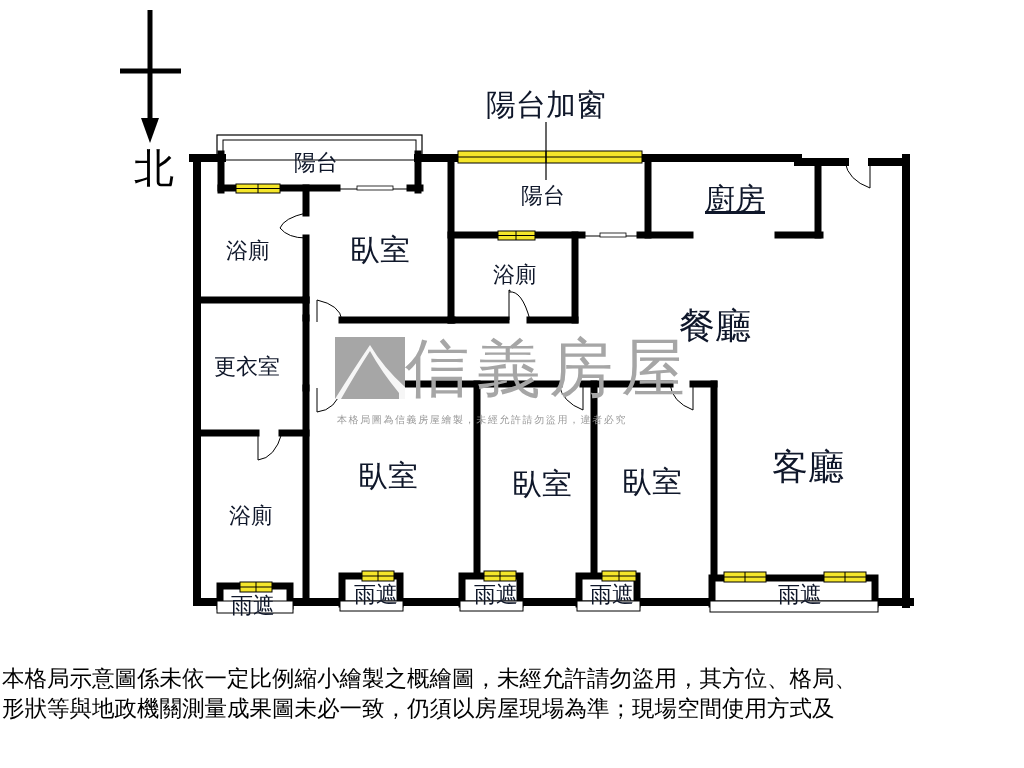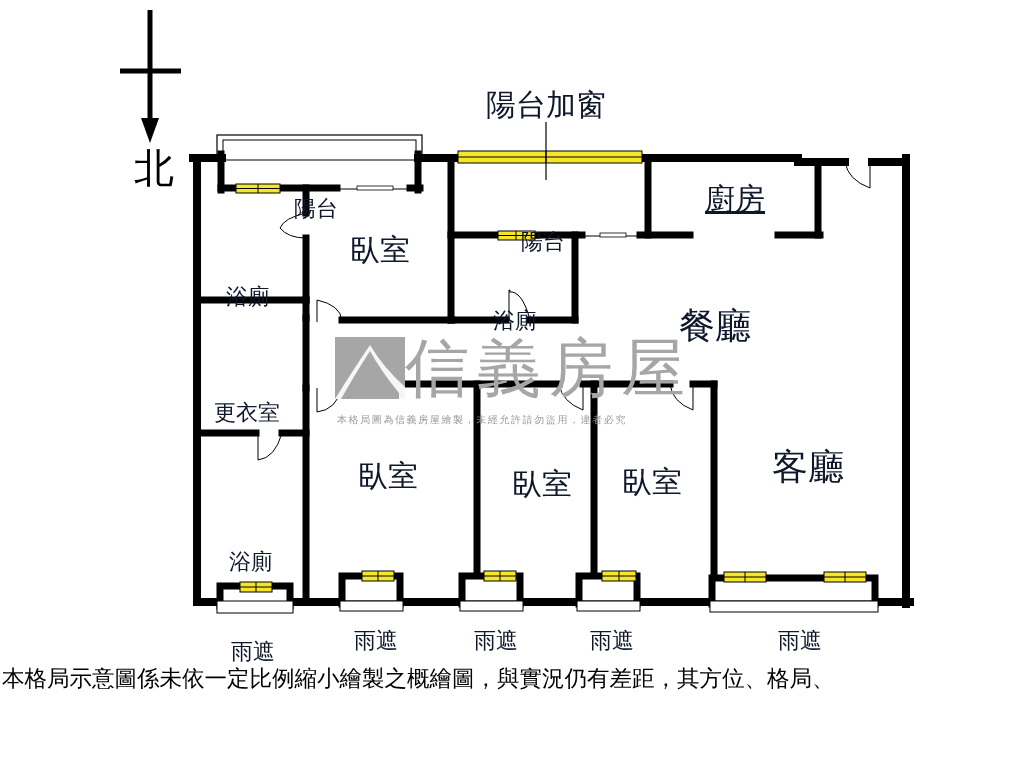--- a/index.html
+++ b/index.html
@@ -1,20 +1,20 @@
 <!DOCTYPE html>
 <html><head>
 <meta charset="utf-8">
 <style>
   html, body { margin:0; padding:0; background:#ffffff; }
   body { width:1024px; height:768px; position:relative; overflow:hidden;
          font-family:"DejaVu Serif","Liberation Serif",serif; color:#000; }
   #plan { position:absolute; left:0; top:0; width:1024px; height:640px; }
   .room-label { position:absolute; white-space:nowrap; font-family:"DejaVu Serif","Liberation Serif",serif; color:#0f172a; transform:translate(-50%,-50%); line-height:1; }
-  .sz-sm { font-size:22px;margin-top:46px; }
+  .sz-sm { font-size:22px; }
   .sz-md { font-size:30px; }
   .sz-lg { font-size:36px; }
   .north-label { position:absolute; left:134px; top:148px; font-size:40px; line-height:1; }
   .watermark { position:absolute; left:335px; top:338px; height:60px; display:flex; align-items:center; }
   .wm-logo { width:70px; height:62px; background:#a6a6a6; position:relative; overflow:hidden; }
   .wm-text { font-family:"DejaVu Sans","Liberation Sans",sans-serif; font-size:64px; color:#a6a6a6; letter-spacing:8px; line-height:1; }
   .wm-sub { position:absolute; left:337px; top:413px; font-family:"DejaVu Sans","Liberation Sans",sans-serif; font-size:10px; color:#9a9a9a; letter-spacing:1.6px; white-space:nowrap; }
   .disclaimer { position:absolute; left:2px; top:664px; width:1022px; font-family:"Liberation Serif","DejaVu Serif",serif; font-size:22.5px; line-height:30px; color:#000; }
   .disclaimer div { white-space:nowrap; }
 </style>
@@ -195,14 +195,15 @@
 <div class="room-label sz-md" style="left:652px; top:482px;">臥室</div>
 <div class="room-label sz-lg" style="left:808px; top:467px;">客廳</div>
 
 <div class="room-label sz-sm" style="left:253px; top:606px;">雨遮</div>
 <div class="room-label sz-sm" style="left:376px; top:595px;">雨遮</div>
 <div class="room-label sz-sm" style="left:496px; top:595px;">雨遮</div>
 <div class="room-label sz-sm" style="left:612px; top:595px;">雨遮</div>
 <div class="room-label sz-sm" style="left:800px; top:595px;">雨遮</div>
 
 <div class="disclaimer">
-  <div>本格局示意圖係未依一定比例縮小繪製之概繪圖，與實況仍有差距，其方位、格局、</div>
+  <div>本格局示意圖係未依一定比例縮小繪製之概繪圖，未經允許請勿盜用，其方位、格局、</div>
+  <div>形狀等與地政機關測量成果圖未必一致，仍須以房屋現場為準；現場空間使用方式及</div>
 </div>
 
 </body></html>

